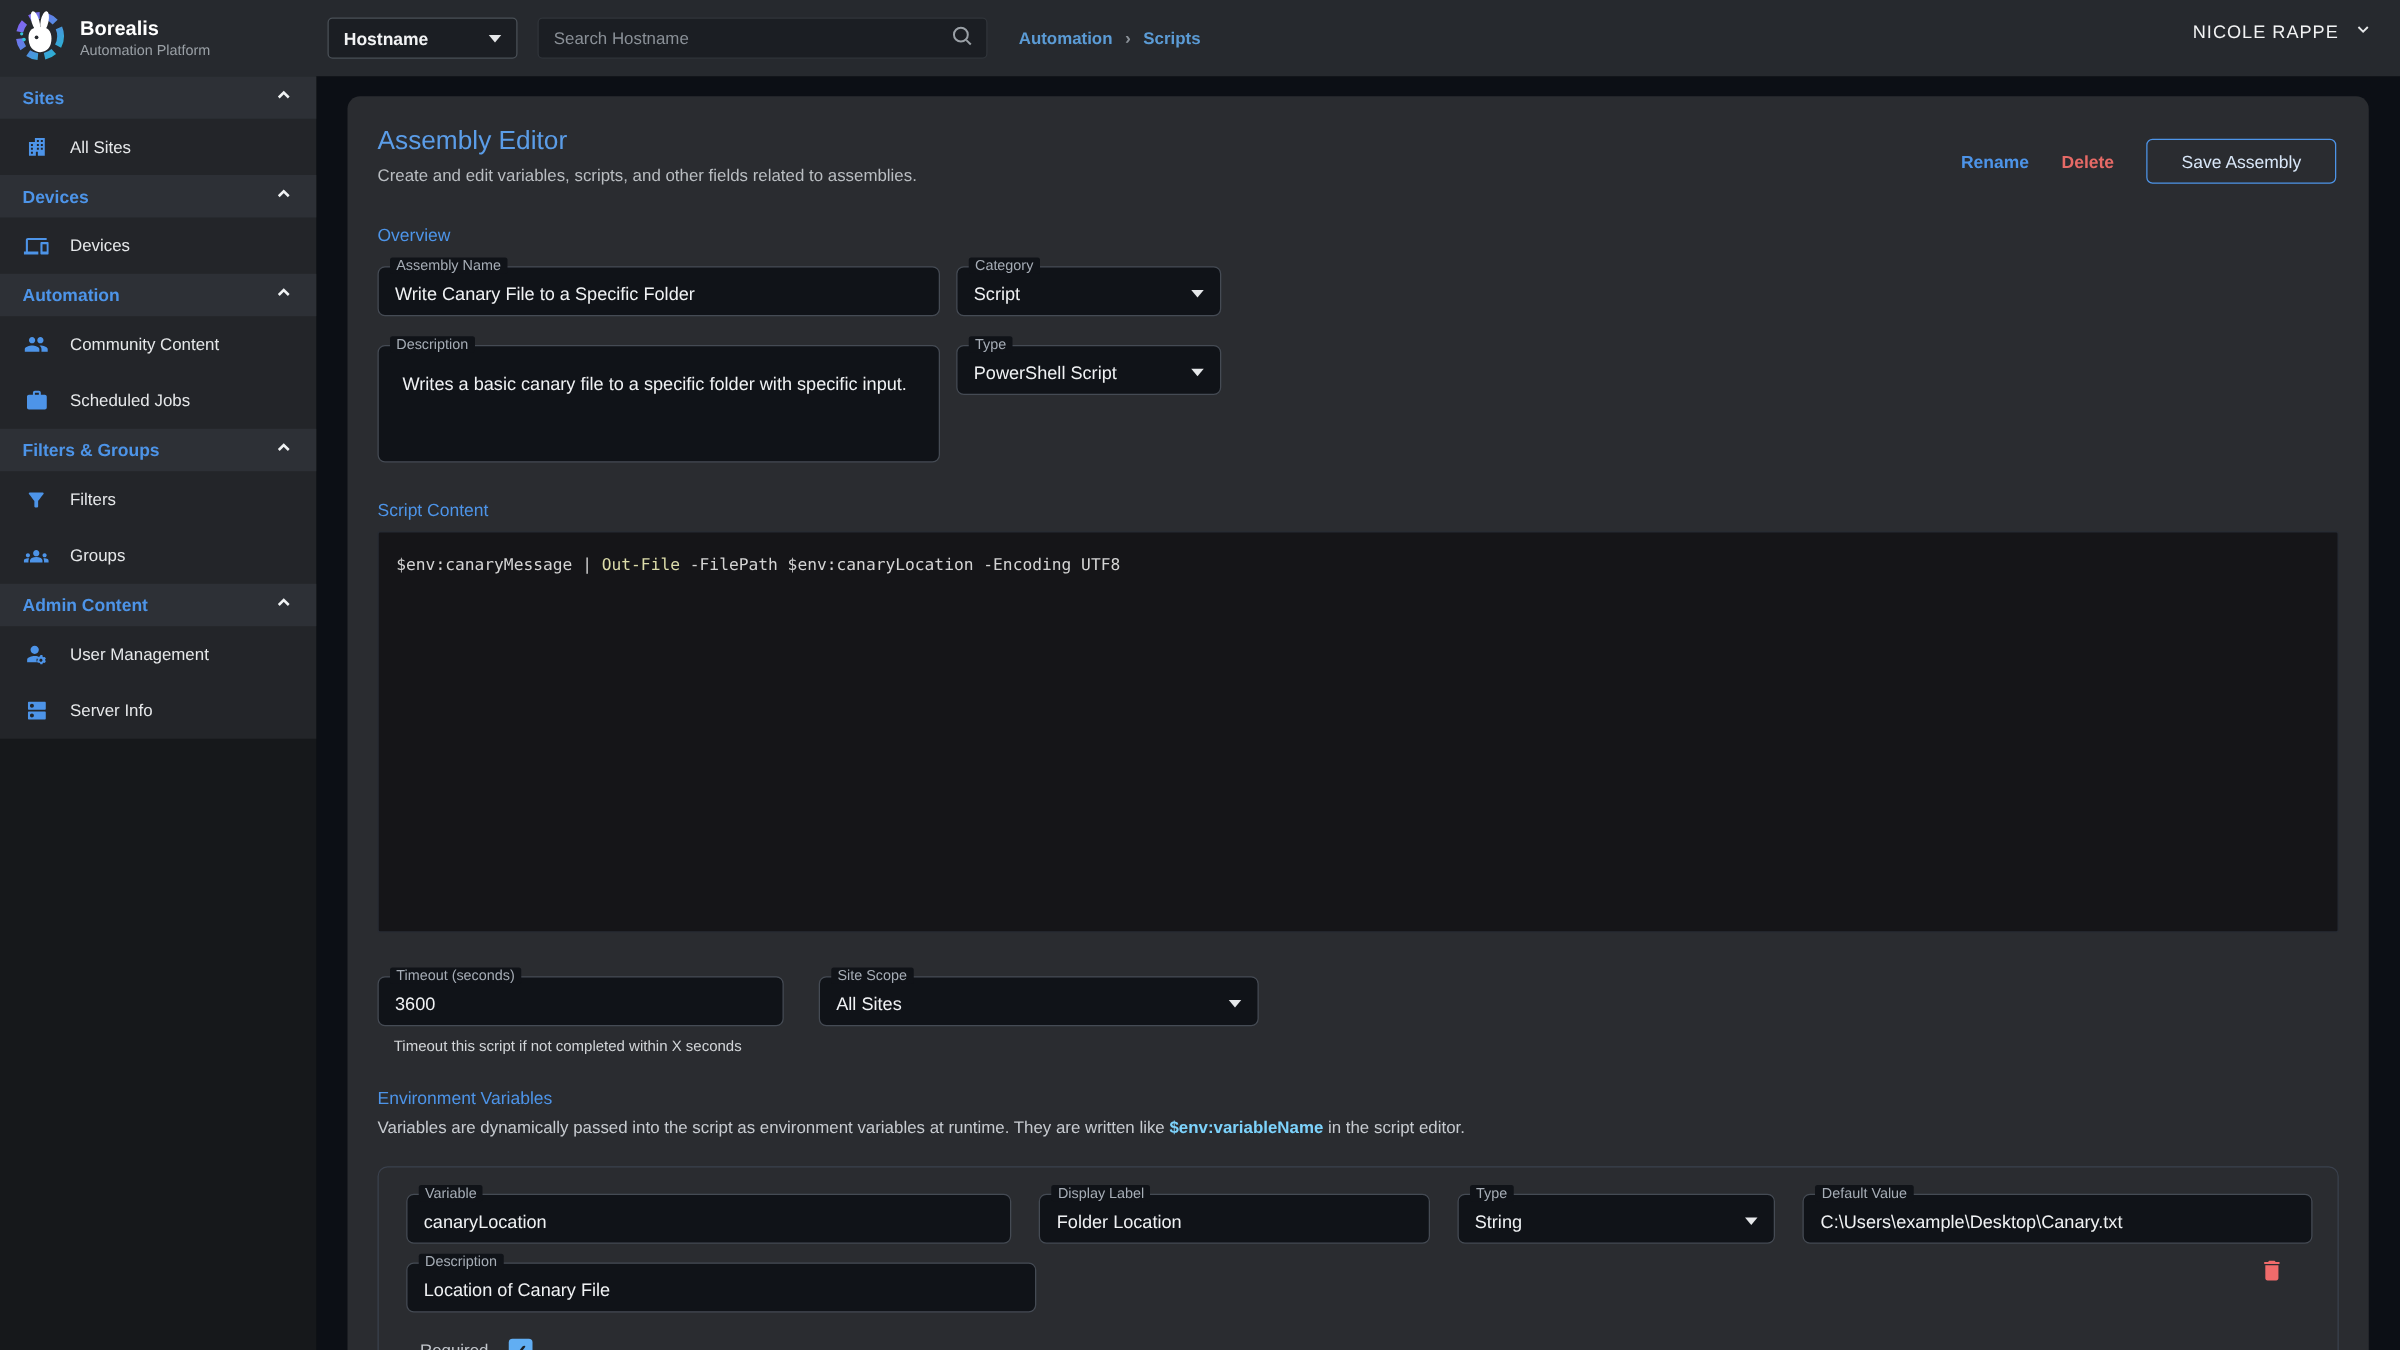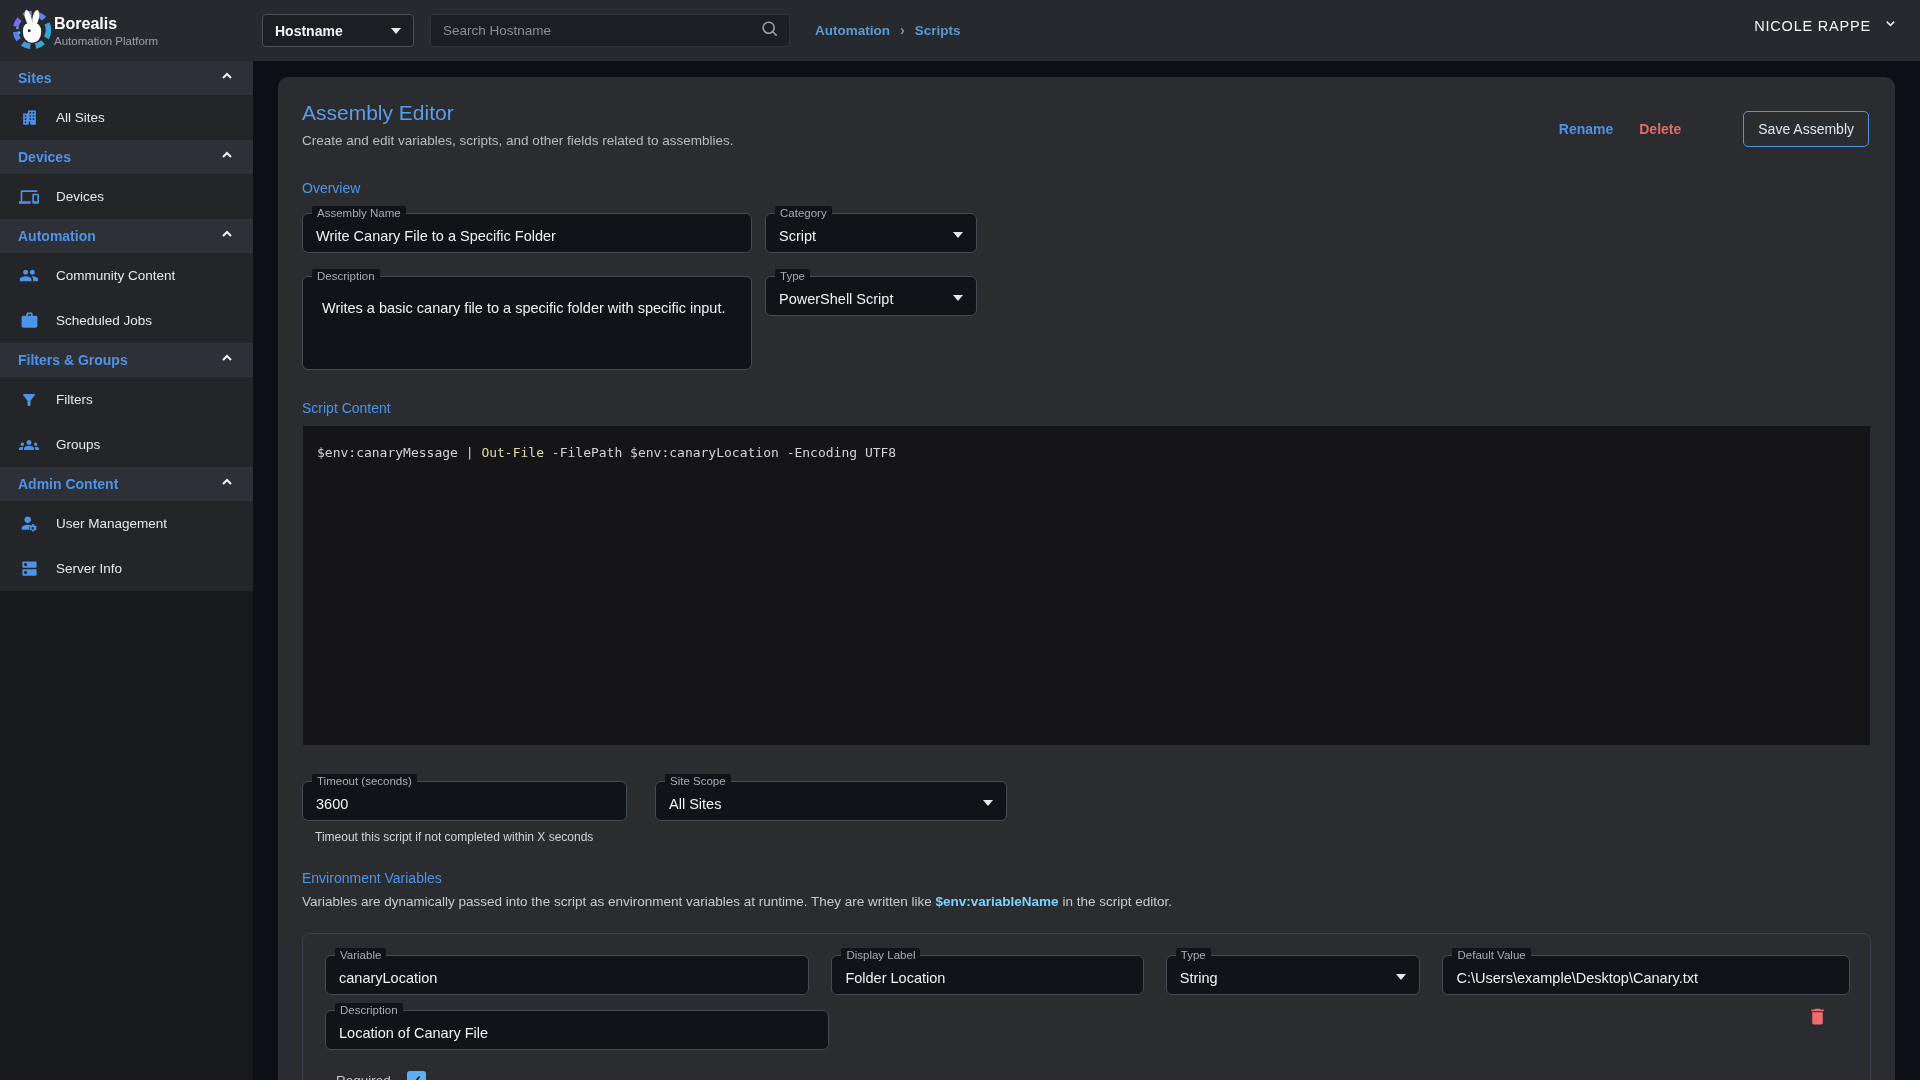--- a/index.html
+++ b/index.html
@@ -2,21 +2,21 @@
 <html><head>
 <meta charset="utf-8">
 <style>
   * { margin:0; padding:0; box-sizing:border-box; }
   html,body { width:1920px; height:1080px; overflow:hidden; background:#0c0f15;
     font-family:"Liberation Sans", sans-serif; color:#e8eaed; }
 
   
   .topbar { position:absolute; left:0; top:0; width:1920px; height:61px;
     background:#26292e; display:flex; align-items:center; z-index:5; }
-  .brand { width:253px; display:flex; align-items:center; padding-left:10px; }
+  .brand { width:253px; display:flex; align-items:center; gap:10px; padding-left:10px; }
   .brand-name { font-size:16px; font-weight:bold; color:#ffffff; line-height:18px; }
   .brand-sub { font-size:11.5px; color:#9aa0a6; margin-top:2px; }
   .host-select { position:absolute; left:262px; top:14px; width:152px; height:33px;
     background:#1b1e23; border:1px solid #4a5057; border-radius:4px;
     display:flex; align-items:center; padding:0 12px; cursor:pointer; }
   .host-select .val { font-size:14px; color:#f2f3f4; font-weight:bold; flex:1; }
   .caret-down { width:0; height:0; border-left:5px solid transparent; border-right:5px solid transparent;
     border-top:6px solid #e6e8ea; }
   .searchbox { position:absolute; left:430px; top:14px; width:360px; height:33px;
     background:#1b1e23; border:1px solid #30343a; border-radius:4px;
@@ -46,22 +46,22 @@
     background:#2a2c30; border-radius:10px; padding:24px 24px 0 24px; }
   .card-head { display:flex; justify-content:space-between; align-items:flex-start; }
   .page-title { color:#5b9de8; font-size:21px; font-weight:500; }
   .page-sub { color:#b9bdc1; font-size:13.5px; margin-top:8px; }
   .actions { display:flex; align-items:center; gap:26px; margin-top:10px; margin-right:2px;justify-content:space-between; }
   .btn-text { background:none; border:none; font-family:"Liberation Sans", sans-serif;
     font-size:14px; font-weight:600; cursor:pointer; }
   .btn-rename { color:#4d94e8; }
   .btn-delete { color:#e66a66; }
   .btn-outline { background:transparent; border:1px solid #4d94e8; border-radius:5px;
-    color:#d9e7f8; font-size:14px; padding:9px 14px; cursor:pointer;
-    font-family:"Liberation Sans", sans-serif;margin-left:36px; }
+    color:#d9e7f8; font-size:14px; padding:9px 27px; cursor:pointer;
+    font-family:"Liberation Sans", sans-serif; }
 
   .section-label { color:#4d94e8; font-size:14px; margin-top:32px; }
 
   
   .field { position:relative; background:#101318; border:1px solid #454b54; border-radius:6px; }
   .flabel { position:absolute; top:-8px; left:9px; font-size:11.5px; color:#a6adb6;
     background:#101318; padding:1px 5px 0 5px; border-radius:2px; white-space:nowrap; }
   .field input { width:100%; height:100%; background:transparent; border:none; outline:none;
     color:#f0f2f4; font-size:14.5px; padding:12px 13px 6px 13px;
     font-family:"Liberation Sans", sans-serif; }

